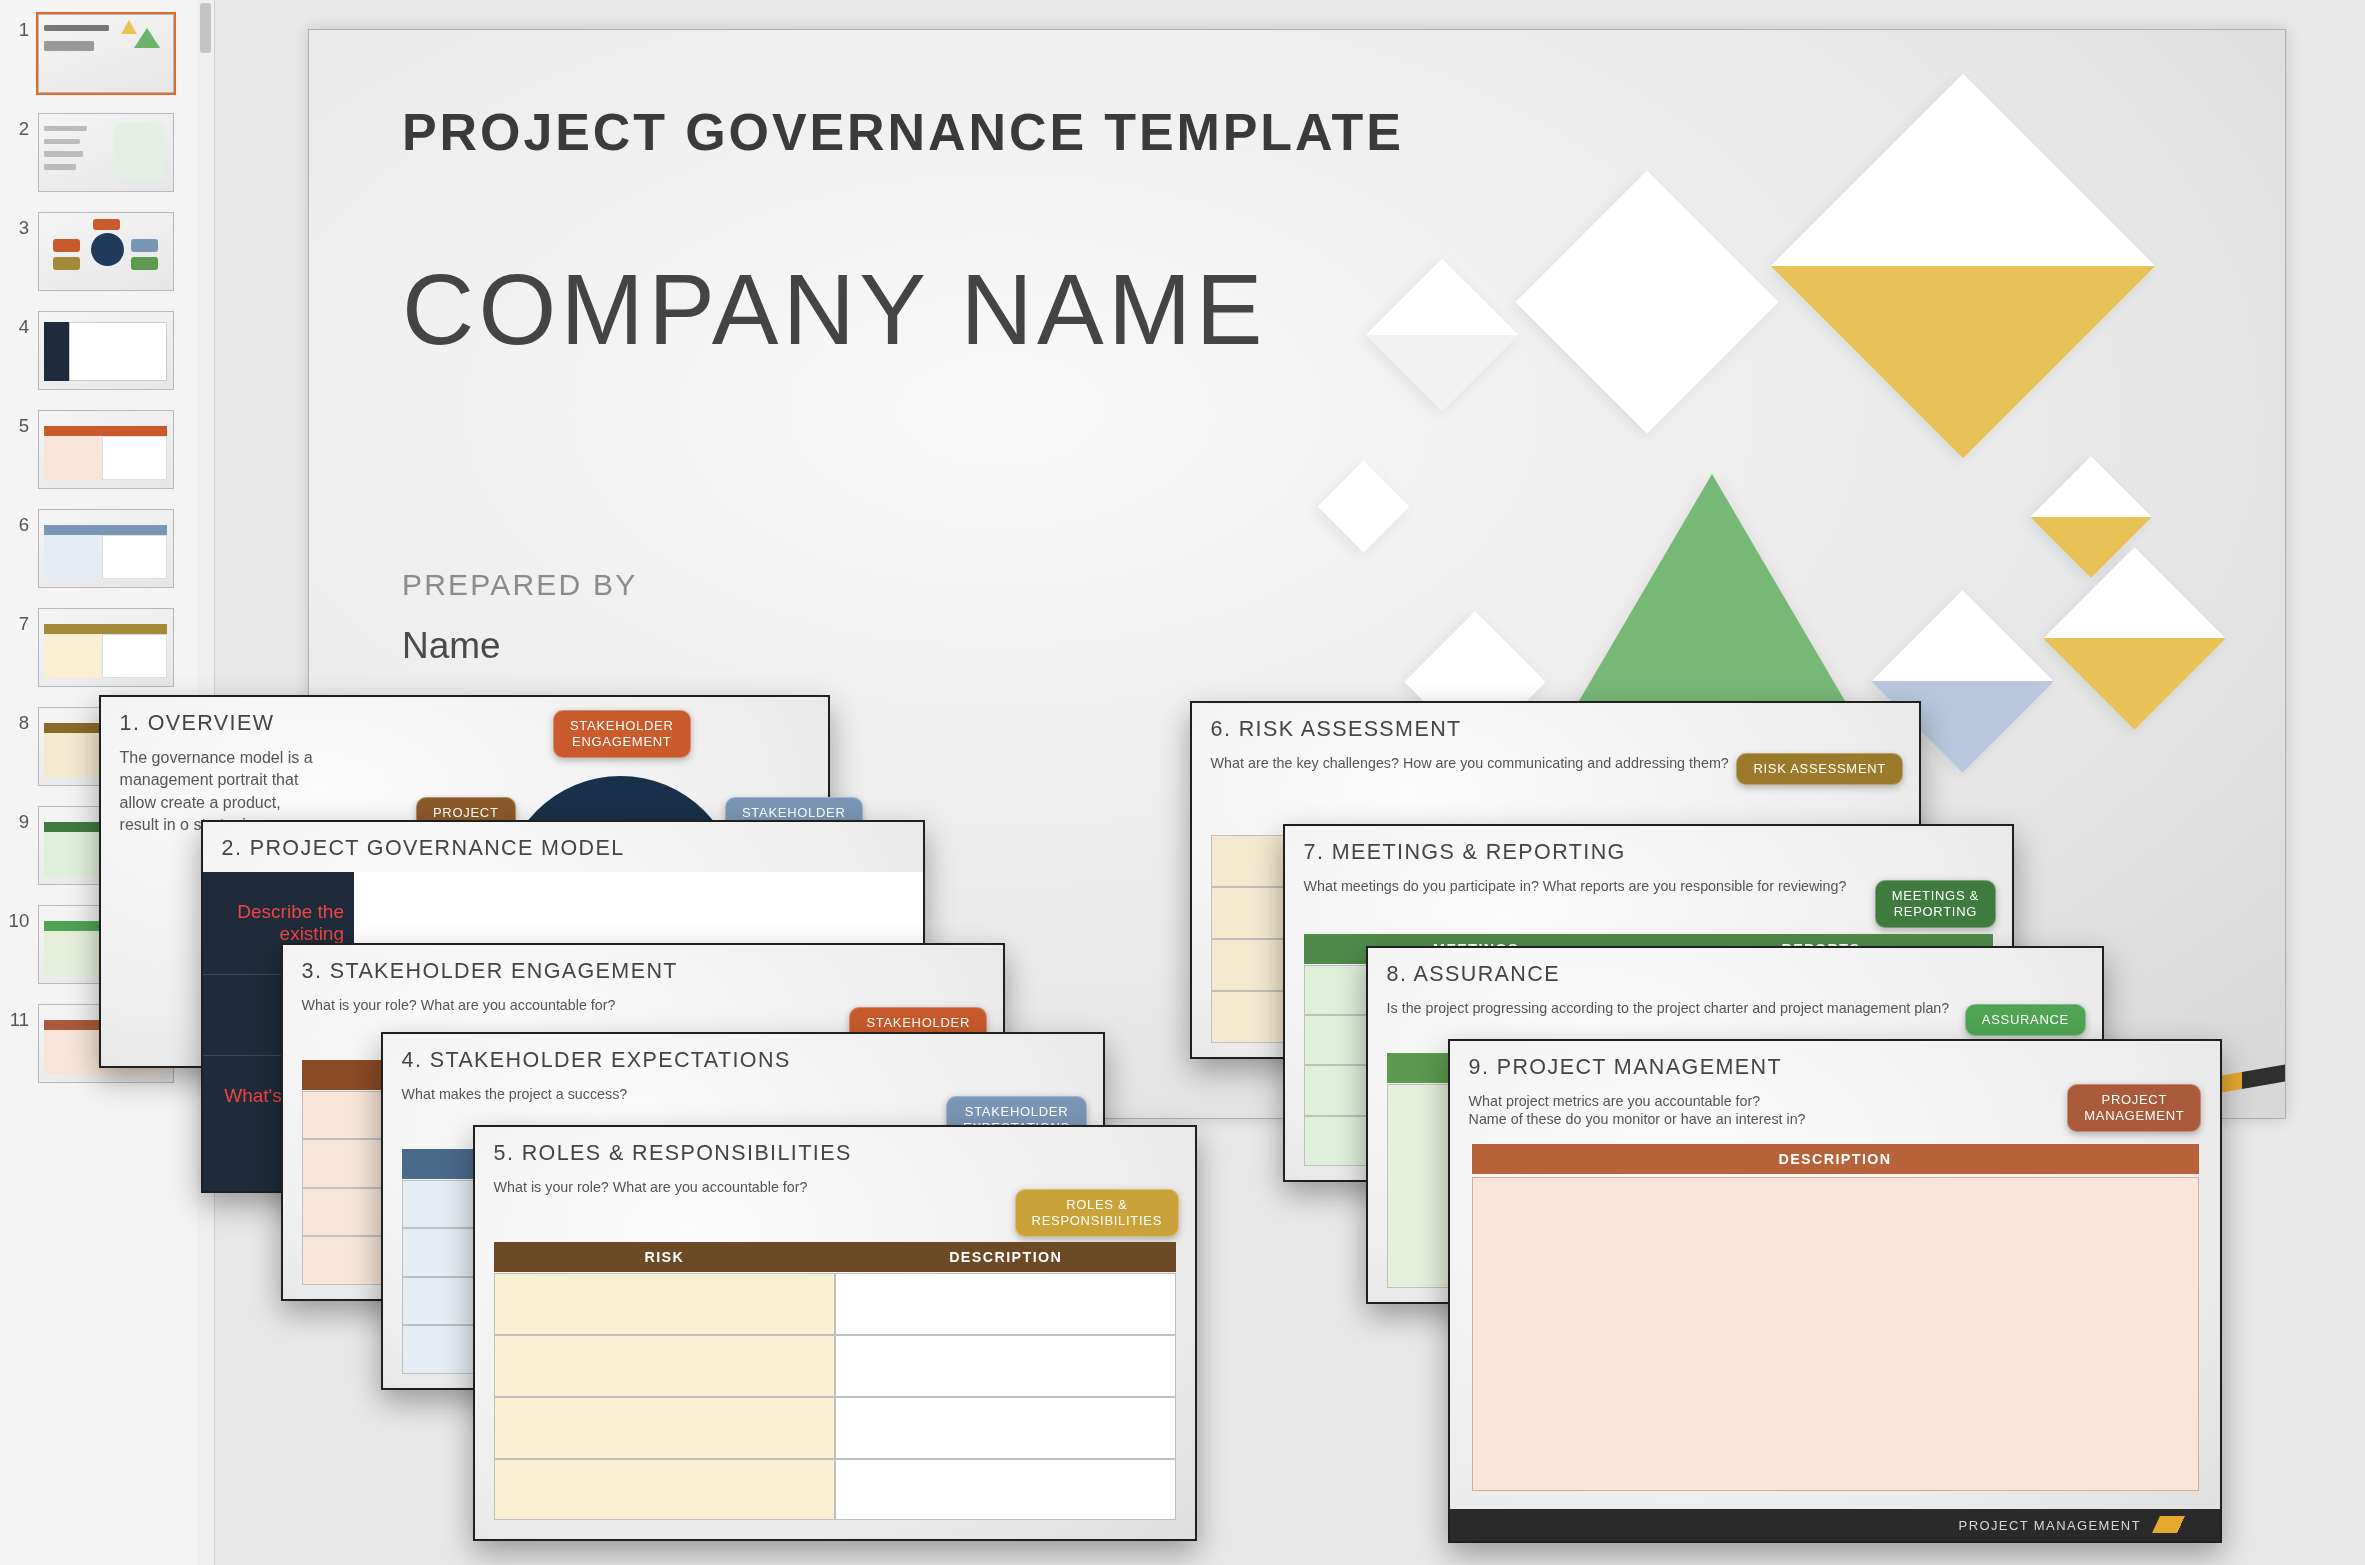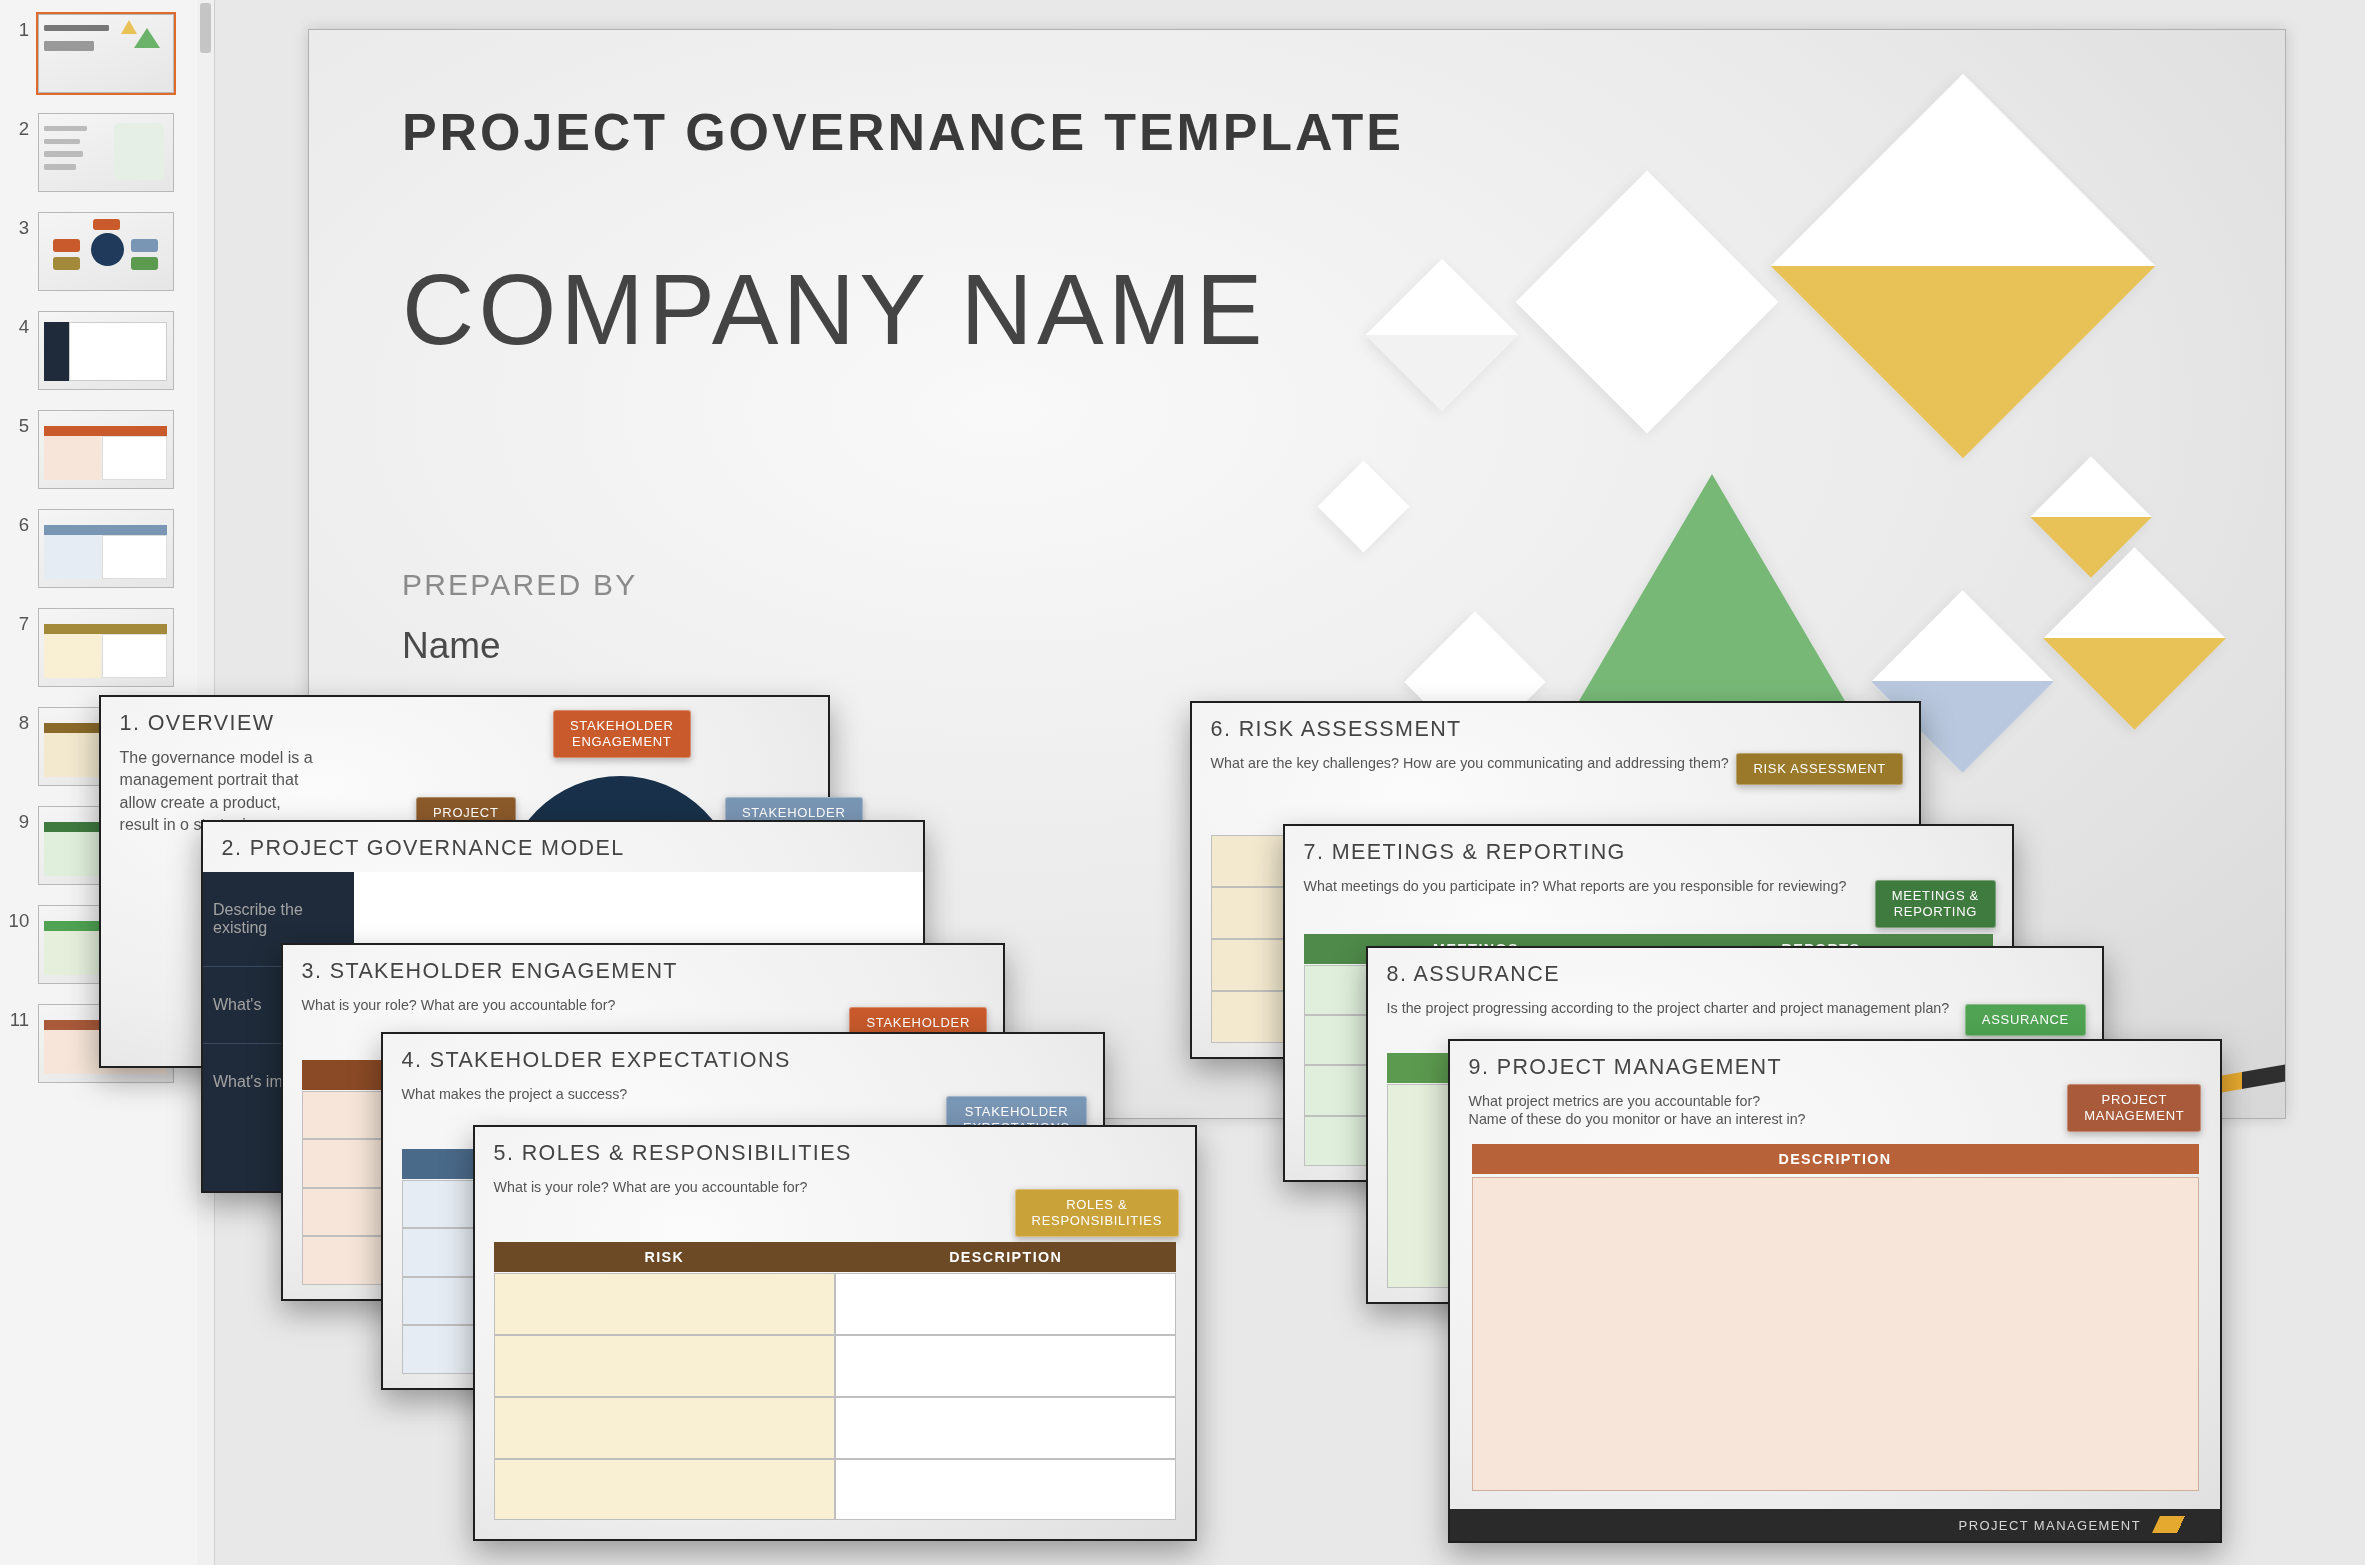--- a/index.html
+++ b/index.html
@@ -148,21 +148,21 @@
     position:absolute; left:18.6px; top:52px;
     font-size:14.3px; color:#555;
   }
   .card .c-sub2 {
     position:absolute; left:18.6px; top:70px;
     font-size:14.3px; color:#555;
   }
   .card .tag {
     position:absolute;
     padding:7.2px 16px;
-    border-radius:3px;
+    border-radius:10px;
     font-size:13px; color:#fff; letter-spacing:0.7px;
     text-align:center; line-height:1.2;
     box-shadow: 0 2.9px 7.2px rgba(0,0,0,0.25);
     border:1.4px solid rgba(255,255,255,.3);
     white-space: pre-line;
   }
   .card .thead {
     position:absolute;
     display:flex;
     font-size:14.3px; letter-spacing:1.4px; font-weight:600; color:#fff;
@@ -327,21 +327,21 @@
   <div style="position:absolute;left:18.6px;top:50px;width:201px;font-size:16px;color:#555;line-height:1.4;">The governance model is a management portrait that allow create a product, result in o strategic c</div>
   <div style="position:absolute;left:401px;top:79px;width:237px;height:237px;border-radius:50%;background:#183049;"></div>
   <div class="tag" style="left:452px;top:13px;background:#c85a2b;">STAKEHOLDER
 ENGAGEMENT</div>
   <div class="tag" style="left:315px;top:100px;background:#8b5a2a;">PROJECT</div>
   <div class="tag" style="left:624px;top:100px;background:#7a96b5;">STAKEHOLDER</div>
 </div>
 
 <div class="card" style="left:201px; top:820px; width:724px; height:373px;">
   <div class="c-title">2. PROJECT GOVERNANCE MODEL</div>
-  <div style="position:absolute;left:0;top:50px;width:151px;bottom:0;background:#1f2b3a;color:#a3a3a3;font-size:16px;text-align:left;">
+  <div style="position:absolute;left:0;top:50px;width:151px;bottom:0;background:#1f2b3a;color:#ef4444;font-size:19px;text-align:right;">
     <div style="padding:29px 10px;border-bottom:0.7px solid #3a4a5e;">Describe the existing</div>
     <div style="padding:29px 10px;border-bottom:0.7px solid #3a4a5e;">What's</div>
     <div style="padding:29px 10px;">What's improv</div>
   </div>
   <div style="position:absolute;left:151px;top:50px;right:0;bottom:0;background:#fff;"></div>
 </div>
 
 <div class="card" style="left:281px; top:943px; width:724px; height:358px;">
   <div class="c-title">3. STAKEHOLDER ENGAGEMENT</div>
   <div class="c-sub">What is your role? What are you accountable for?</div>

